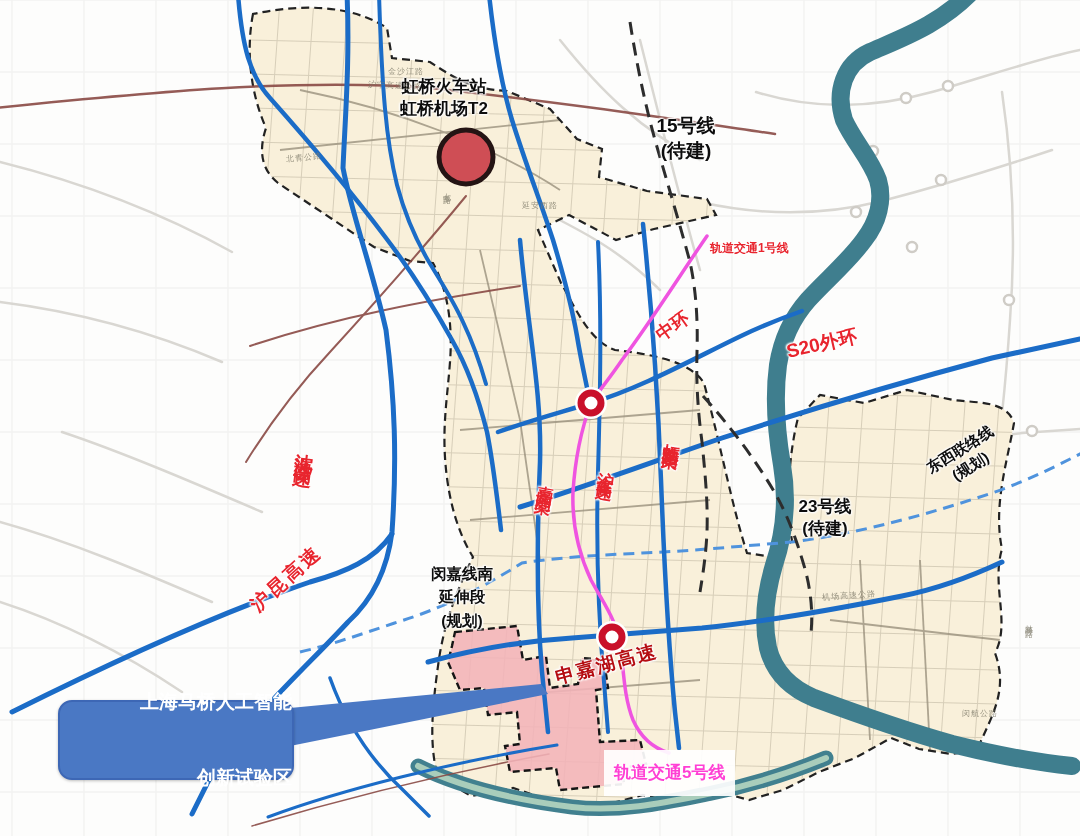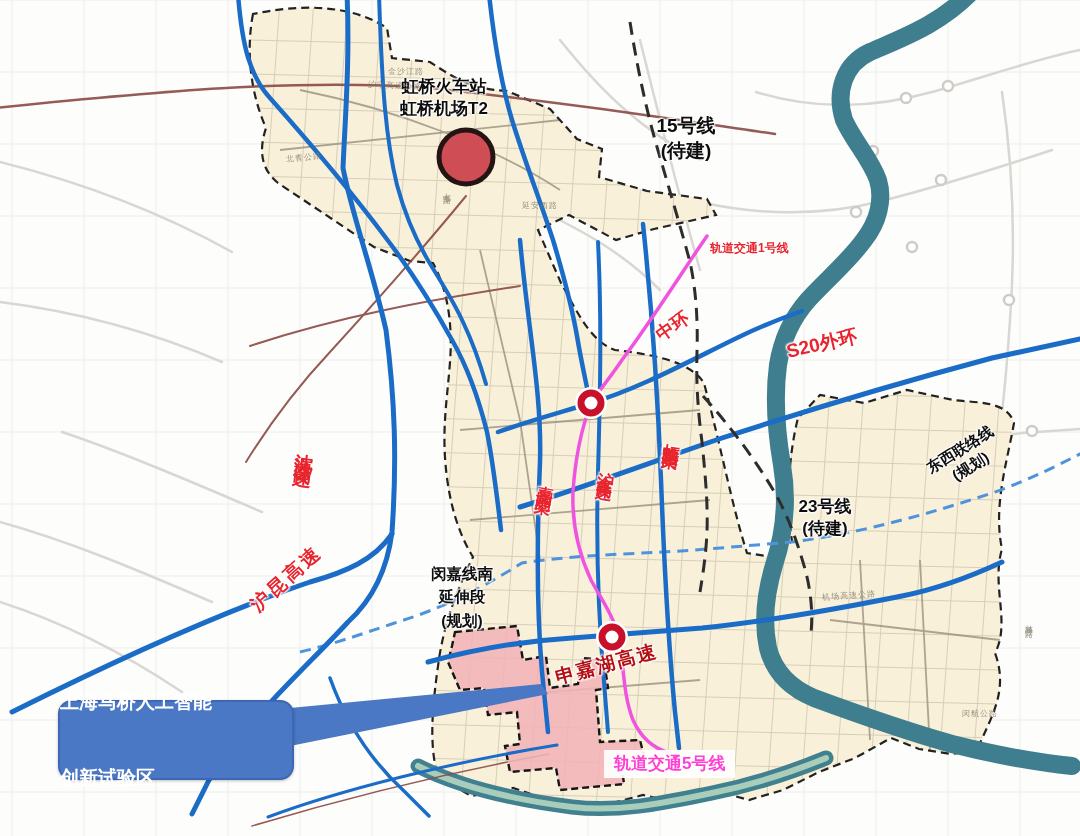--- a/index.html
+++ b/index.html
@@ -19,31 +19,31 @@
   .magenta{color:var(--c-magenta_label);}
   .vert{writing-mode:vertical-rl;text-orientation:upright;letter-spacing:5px;}
   .roadname{
     position:absolute;font-size:8px;color:#7e7a69;opacity:.8;white-space:nowrap;
     font-weight:normal;letter-spacing:1px;
   }
   .roadname.vert{letter-spacing:2px;}
   #callout-box{
     position:absolute;left:58px;top:700px;width:232px;height:76px;
     background:var(--c-callout_blue);border:2px solid #3d67b5;border-radius:14px;
-    display:flex;flex-direction:column;justify-content:center;align-items:flex-start;
+    display:flex;flex-direction:column;justify-content:center;align-items:flex-end;
     color:#fff;font-weight:bold;font-size:19px;line-height:1.45;
     box-shadow:0 1px 3px rgba(0,0,0,.25);
     gap:48px;
   }
   #watermark{
     position:absolute;right:6px;top:800px;font-size:21px;font-weight:bold;color:#141414;
     text-shadow:-1px -1px 0 #fff,1px -1px 0 #fff,-1px 1px 0 #fff,1px 1px 0 #fff,0 0 3px #fff;
     letter-spacing:1px;
   }
-  #line5-label{background:rgba(255,255,255,.92);padding:3px 10px;}
+  #line5-label{background:rgba(255,255,255,.92);padding:12px 10px;}
 </style>
 </head>
 <body>
 
 <div id="stage">
 
 <svg id="map-svg" width="1080" height="836" viewBox="0 0 1080 836">
   <defs>
     <clipPath id="districtClip">
       <path d="M 253,14 C 246,50 250,92 266,128 C 258,152 262,170 278,183 L 332,219 L 374,247 L 410,261 L 433,263 C 447,289 453,322 450,362 C 447,402 441,432 447,478 C 452,516 463,541 473,557 C 459,586 445,619 439,659 C 433,701 428,743 438,777 L 471,796 L 513,788 L 549,800 L 593,808 L 643,795 L 683,804 L 713,790 L 749,800 L 783,790 L 819,772 L 855,758 L 891,738 L 919,749 L 951,754 L 977,750 C 991,717 1009,691 995,653 C 1011,623 991,586 1002,549 C 993,506 1007,463 1014,423 C 1007,401 979,403 953,400 L 907,390 L 864,403 L 820,395 L 798,418 C 790,449 785,499 792,541 L 772,557 L 747,553 C 732,506 722,451 704,383 C 691,363 659,355 615,350 C 589,341 575,307 561,283 L 538,230 L 569,215 L 616,240 L 654,229 L 716,215 L 707,199 L 647,191 L 599,177 L 602,149 L 577,139 L 550,109 L 507,91 C 473,89 459,81 430,62 L 392,58 L 387,28 C 350,4 300,4 253,14 Z"></path>

